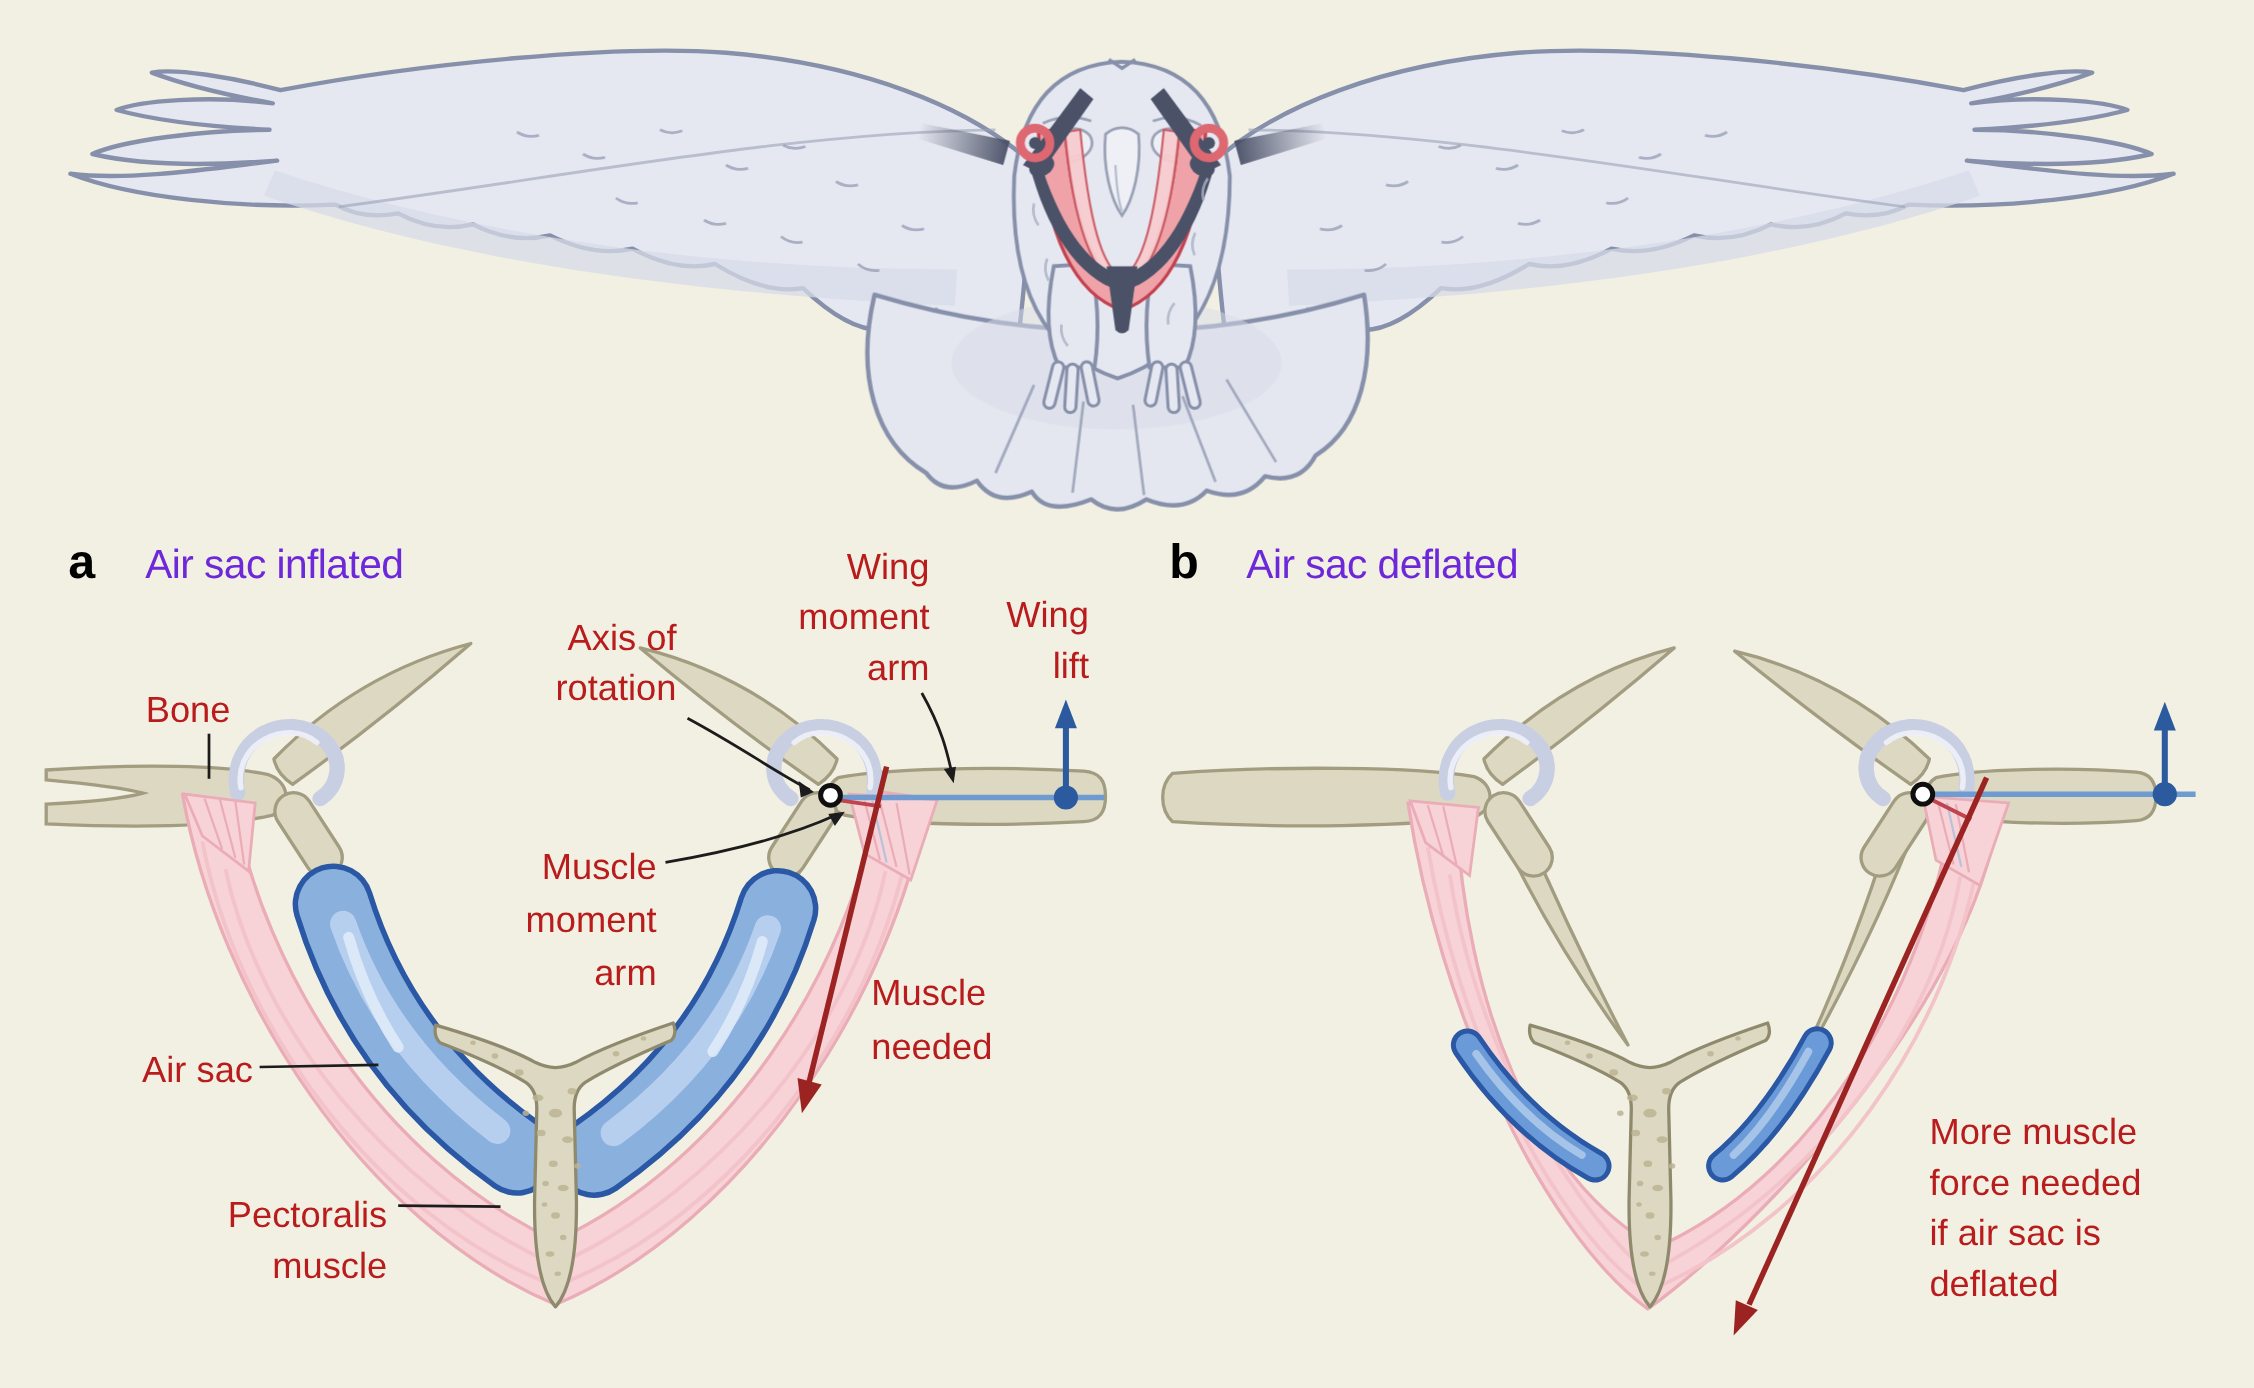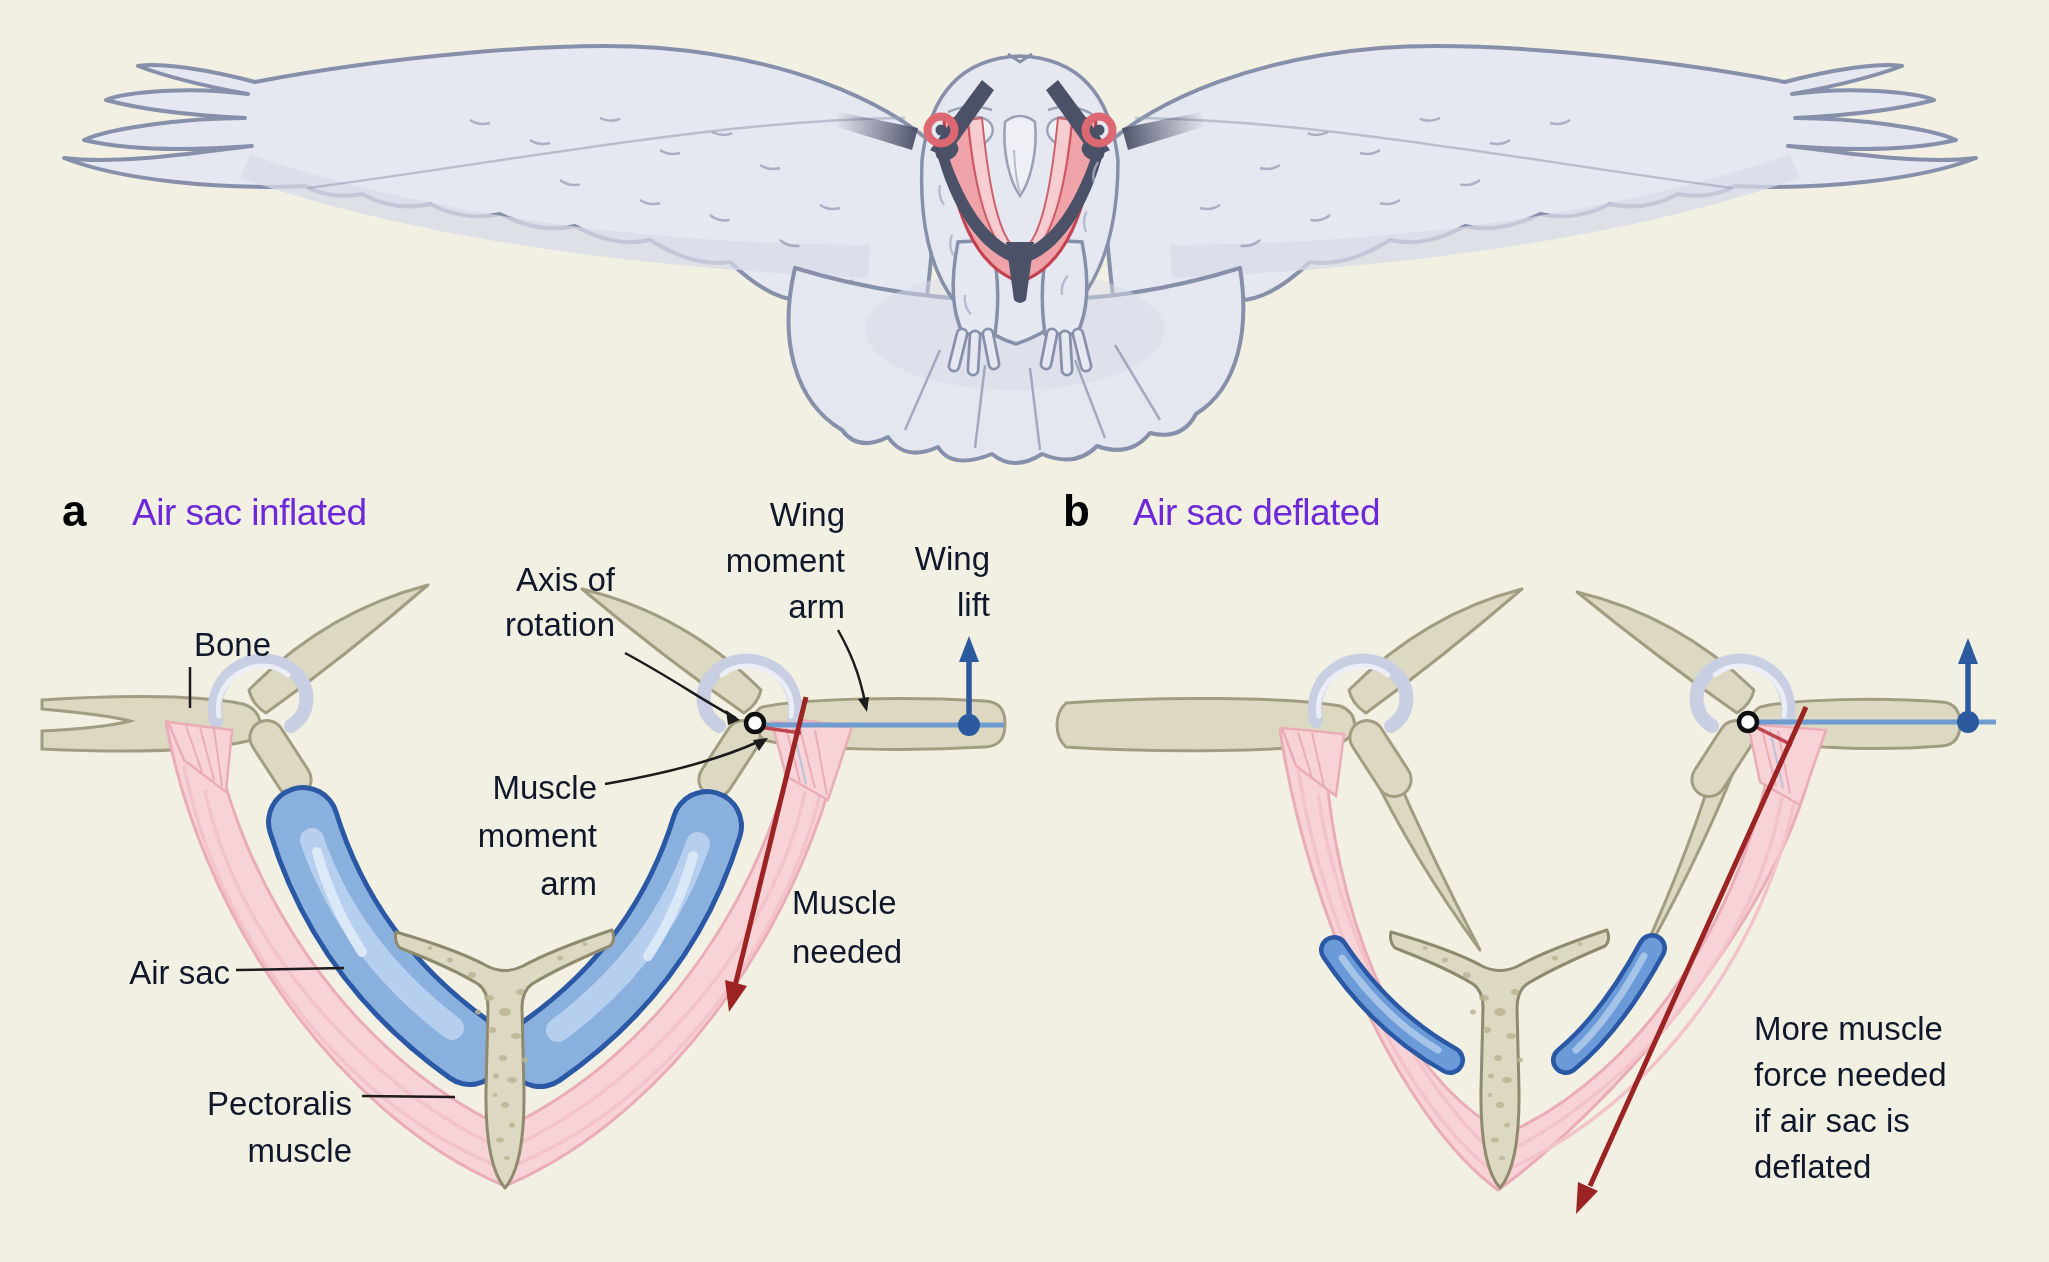--- a/index.html
+++ b/index.html
@@ -1,22 +1,22 @@
 <!DOCTYPE html>
 <html><head>
 <meta charset="utf-8">
 <style>
   html,body{margin:0;padding:0;}
   body{font-family:"Liberation Sans", sans-serif;}
   .stage{position:relative;width:2049px;height:1262px;background:#f2f0e3;overflow:hidden;}
   .stage svg{position:absolute;left:0;top:0;}
-  .lbl{position:absolute;font-size:33px;line-height:46px;color:#0f172a;white-space:nowrap;}
+  .lbl{position:absolute;font-size:33px;line-height:46px;color:#b91c1c;white-space:nowrap;}
   .lbl div{white-space:nowrap;}
   .r{text-align:right;}
-  .c{text-align:right;}
+  .c{text-align:center;}
   .panel-letter{position:absolute;font-size:44px;font-weight:800;color:#000;}
   .panel-title{position:absolute;font-size:37px;font-weight:400;color:#6d28d9;letter-spacing:-0.5px;}
 </style>
 </head>
 <body>
 
 <div class="stage">
 
 <svg width="2049" height="1262" viewBox="0 0 2049 1262">
   <defs>

